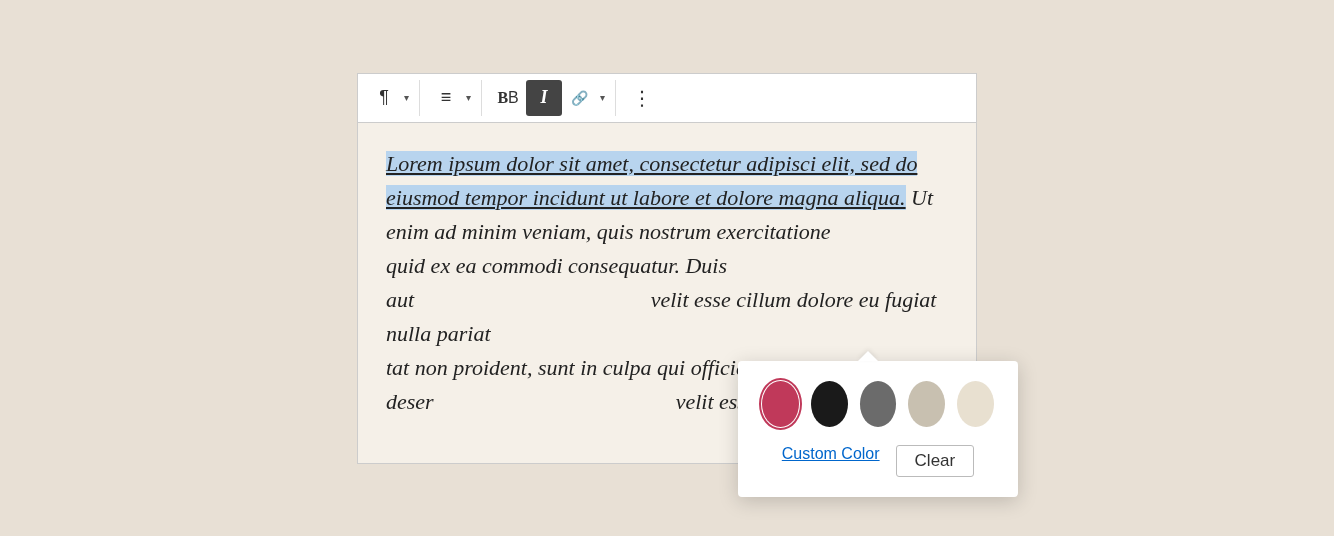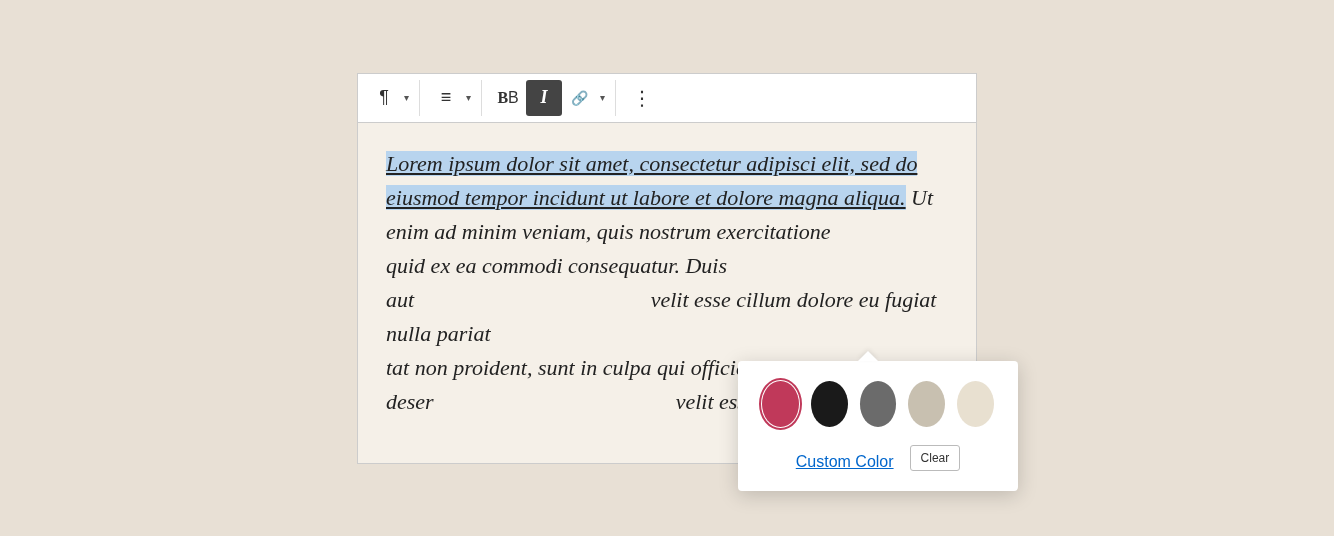--- a/index.html
+++ b/index.html
@@ -141,45 +141,45 @@
     }
 
     .color-swatch-red { background: #c0395a; }
     .color-swatch-black { background: #1a1a1a; }
     .color-swatch-gray { background: #6b6b6b; }
     .color-swatch-lightgray { background: #c8c0b0; }
     .color-swatch-cream { background: #e8e0d0; }
 
     .color-popup-actions {
       display: flex;
-      align-items: flex-end;
+      align-items: flex-start;
       gap: 16px;
       justify-content: center;
     }
 
     .custom-color-link {
       color: #0066cc;
       text-decoration: underline;
       cursor: pointer;
       font-size: 16px;
       font-style: normal;
       font-family: -apple-system, BlinkMacSystemFont, sans-serif;
       background: none;
       border: none;
     }
 
     .clear-btn {
-      font-size: 12px;
+      font-size: 17px;
       font-family: -apple-system, BlinkMacSystemFont, sans-serif;
       font-style: normal;
       color: #333;
       background: #fff;
       border: 1px solid #bbb;
       border-radius: 3px;
-      padding: 5px 10px;
+      padding: 5px 18px;
       cursor: pointer;
     }
 
     
     .icon-paragraph::before { content: '¶'; font-size: 18px; }
     .icon-align::before { content: '≡'; font-size: 18px; }
     .icon-bold::before { content: 'B'; font-weight: bold; font-family: Georgia, serif; font-size: 16px; font-style: normal; }
     .icon-link::before { content: '🔗'; font-size: 14px; font-style: normal; }
     .icon-more::before { content: '⋮'; font-size: 20px; }
   </style>

